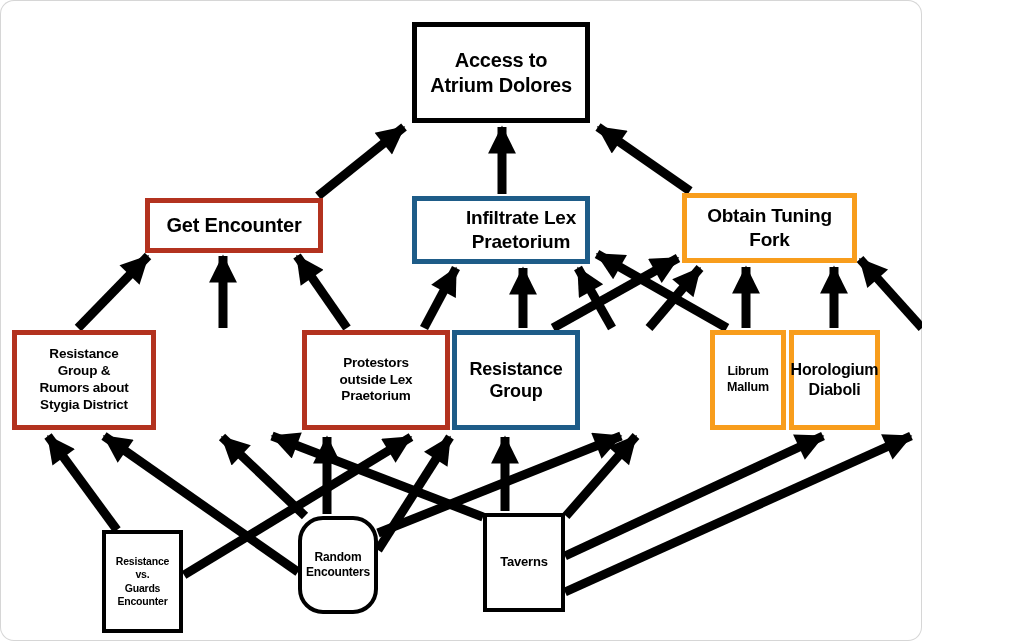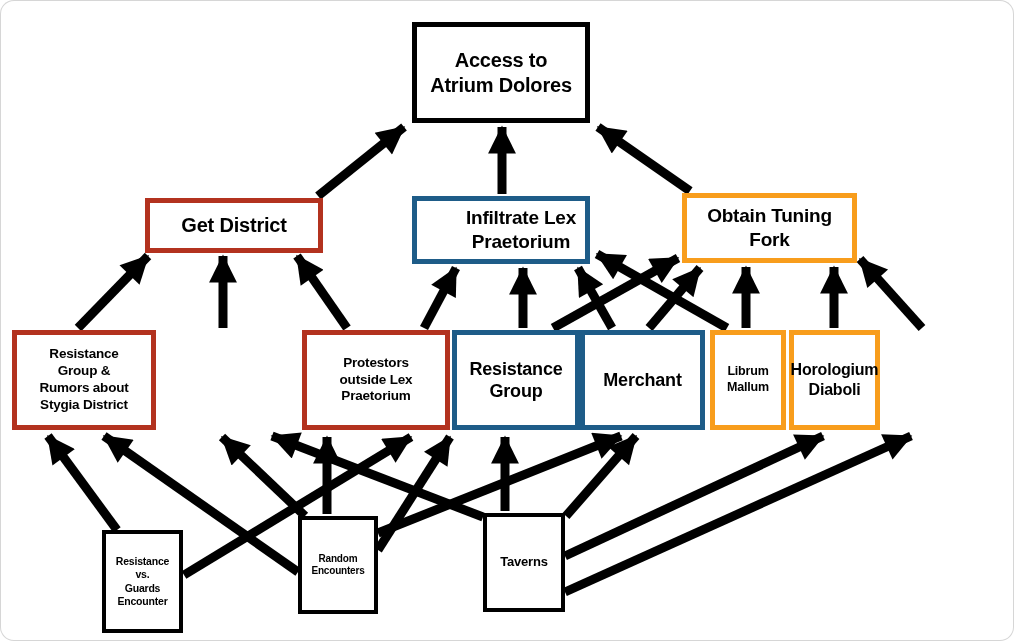--- a/index.html
+++ b/index.html
@@ -1,18 +1,18 @@
 <!DOCTYPE html>
 <html><head>
 <meta charset="utf-8">
 <style>
   html,body{margin:0;padding:0;background:#ffffff;}
   #canvas{
     position:relative;
-    width:1014px;height:641px;
+    width:922px;height:641px;
     background:#ffffff;
     border-radius:14px;
     box-shadow:0 0 0 1px #d6d6d6 inset;
     overflow:hidden;
     font-family:"Liberation Sans","DejaVu Sans",sans-serif;
   }
   #edge-layer{position:absolute;left:0;top:0;width:1023px;height:641px;}
   .node{
     position:absolute;
     background:#ffffff;
@@ -63,21 +63,21 @@
       <line x1="505" y1="511" x2="505" y2="437" class="edge" marker-end="url(#ah)"></line>
       <line x1="566" y1="516" x2="636" y2="436" class="edge" marker-end="url(#ah)"></line>
       <line x1="565" y1="556" x2="823" y2="436" class="edge" marker-end="url(#ah)"></line>
       <line x1="565" y1="592" x2="911" y2="436" class="edge" marker-end="url(#ah)"></line>
     </svg>
 <div class="node" style="left: 412px; top: 22px; width: 178px; height: 101px; border-width: 5px; border-color: rgb(0, 0, 0); font-size: 20px;">
       <div class="lbl">Access to
 Atrium Dolores</div>
     </div>
     <div class="node" style="left: 145px; top: 198px; width: 178px; height: 55px; border-width: 5px; border-color: rgb(179, 50, 31); font-size: 20px;">
-      <div class="lbl">Get District</div>
+      <div class="lbl">Get Encounter</div>
     </div>
     <div class="node" style="left: 412px; top: 196px; width: 178px; height: 68px; border-width: 5px; border-color: rgb(30, 92, 136); font-size: 19px; padding-left: 40px;">
       <div class="lbl">Infiltrate Lex
 Praetorium</div>
     </div>
     <div class="node" style="left: 682px; top: 193px; width: 175px; height: 70px; border-width: 5px; border-color: rgb(248, 157, 28); font-size: 19px; justify-content: center;">
       <div class="lbl">Obtain Tuning
 Fork</div>
     </div>
     <div class="node" style="left: 12px; top: 330px; width: 144px; height: 100px; border-width: 5px; border-color: rgb(179, 50, 31); font-size: 13.5px;">
@@ -88,37 +88,34 @@
     </div>
     <div class="node" style="left: 302px; top: 330px; width: 148px; height: 100px; border-width: 5px; border-color: rgb(179, 50, 31); font-size: 13.5px;">
       <div class="lbl">Protestors
 outside Lex
 Praetorium</div>
     </div>
     <div class="node" style="left: 452px; top: 330px; width: 128px; height: 100px; border-width: 5px; border-color: rgb(30, 92, 136); font-size: 18px;">
       <div class="lbl">Resistance
 Group</div>
     </div>
-    <div class="node" style="left: 580px; top: 330px; width: 125px; height: 100px; border-width: 5px; border-color: rgb(30, 92, 136); font-size: 18px;">
-      <div class="lbl">Merchant</div>
-    </div>
     <div class="node" style="left: 710px; top: 330px; width: 76px; height: 100px; border-width: 5px; border-color: rgb(248, 157, 28); font-size: 12.5px;">
       <div class="lbl">Librum
 Mallum</div>
     </div>
     <div class="node" style="left: 789px; top: 330px; width: 91px; height: 100px; border-width: 5px; border-color: rgb(248, 157, 28); font-size: 16px;">
       <div class="lbl">Horologium
 Diaboli</div>
     </div>
     <div class="node" style="left: 102px; top: 530px; width: 81px; height: 103px; border-width: 4px; border-color: rgb(0, 0, 0); font-size: 10.5px;">
       <div class="lbl">Resistance
 vs.
 Guards
 Encounter</div>
     </div>
-    <div class="node" style="left: 298px; top: 516px; width: 80px; height: 98px; border-width: 4px; border-color: rgb(0, 0, 0); font-size: 10px;">
+    <div class="node" style="left: 298px; top: 516px; width: 80px; height: 98px; border-width: 4px; border-color: rgb(0, 0, 0); font-size: 12px; border-radius: 25px;">
       <div class="lbl">Random
 Encounters</div>
     </div>
     <div class="node" style="left: 483px; top: 513px; width: 82px; height: 99px; border-width: 4px; border-color: rgb(0, 0, 0); font-size: 13px;">
       <div class="lbl">Taverns</div>
     </div>
   </div>
 
 </body></html>

